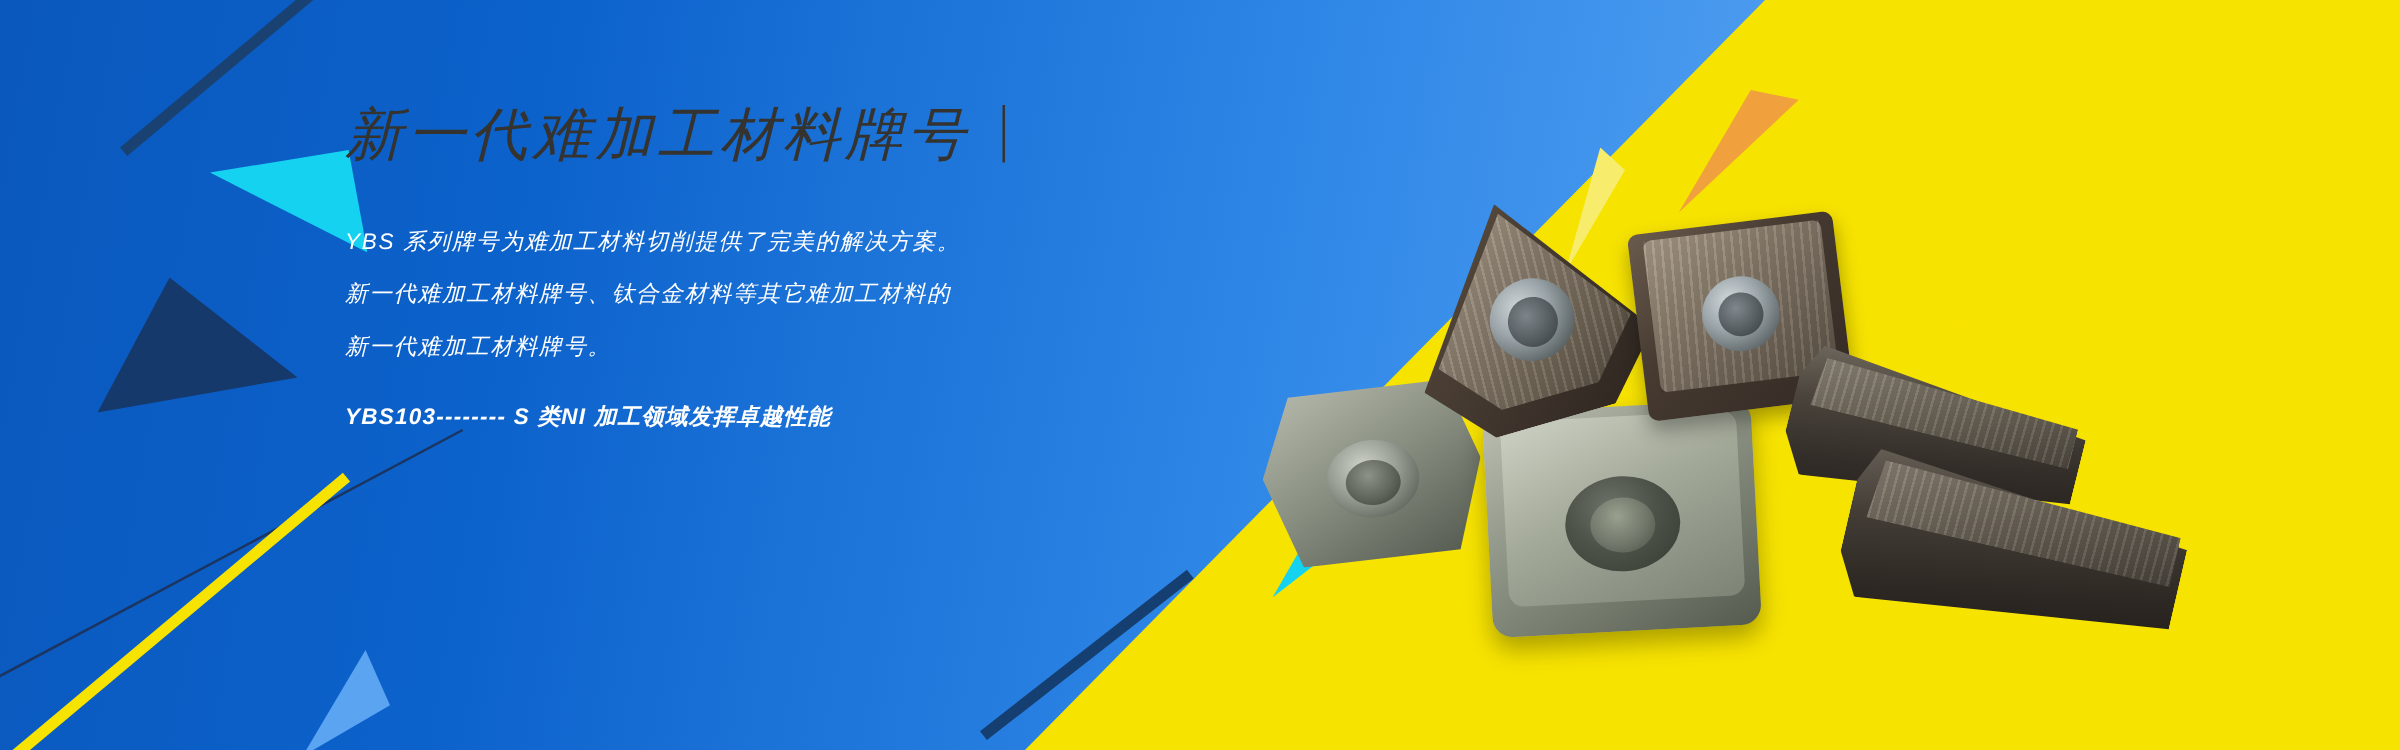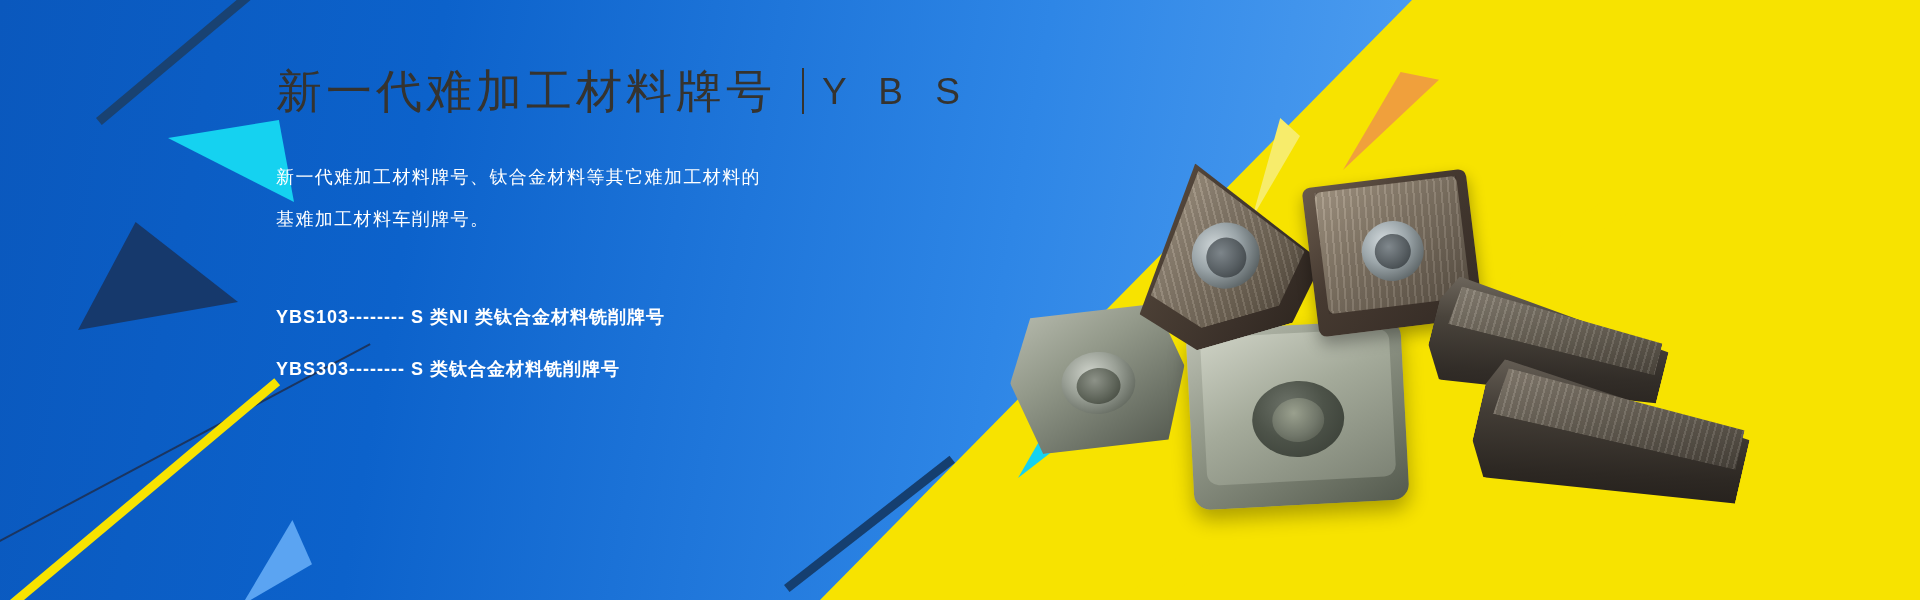--- a/index.html
+++ b/index.html
@@ -19,21 +19,21 @@
   .yellow-stripe{
     position:absolute;background:#f7e300;transform-origin:0 0;
   }
 
   
   .tri{position:absolute;}
   .bar{position:absolute;transform-origin:0 0;}
   .thinline{position:absolute;transform-origin:0 0;}
 
   
-  .content{position:absolute;left:276px;top:0;width:720px;height:445px;}
+  .content{position:absolute;left:276px;top:16px;width:720px;height:445px;font-style:italic;}
 
   .title-row{
     position:absolute;left:0;top:68px;display:flex;align-items:center;
     white-space:nowrap;
   }
   .title-cn{
     font-size:46px;letter-spacing:4px;color:#35332f;font-weight:400;
     line-height:1;
   }
   .title-sep{
@@ -215,31 +215,30 @@
               clip-path:polygon(62% 0%,100% 18%,8% 100%);"></div>
 
   <div class="tri" style="left:1343px;top:72px;width:96px;height:98px;background:#f0a03c;
               clip-path:polygon(60% 0%,100% 8%,0% 100%);"></div>
 
   <div class="content">
 
     <div class="title-row">
       <span class="title-cn">新一代难加工材料牌号</span>
       <span class="title-sep"></span>
-      <span class="title-en">Y B S</span>
     </div>
 
     <div class="para">
+      <p>YBS 系列牌号为难加工材料切削提供了完美的解决方案。</p>
       <p>新一代难加工材料牌号、钛合金材料等其它难加工材料的</p>
-      <p>基难加工材料车削牌号。</p>
+      <p>新一代难加工材料牌号。</p>
     </div>
 
     <div class="specs">
-      <div class="spec">YBS103-------- S 类NI 类钛合金材料铣削牌号</div>
-      <div class="spec">YBS303-------- S 类钛合金材料铣削牌号</div>
+      <div class="spec">YBS103-------- S 类NI 加工领域发挥卓越性能</div>
     </div>
 
   </div>
 
   <div class="inserts">
 
     <div class="insert ins-olive1">
       <div class="ol-body"></div>
       <div class="ol-ring"></div>
       <div class="ol-hole"></div>

